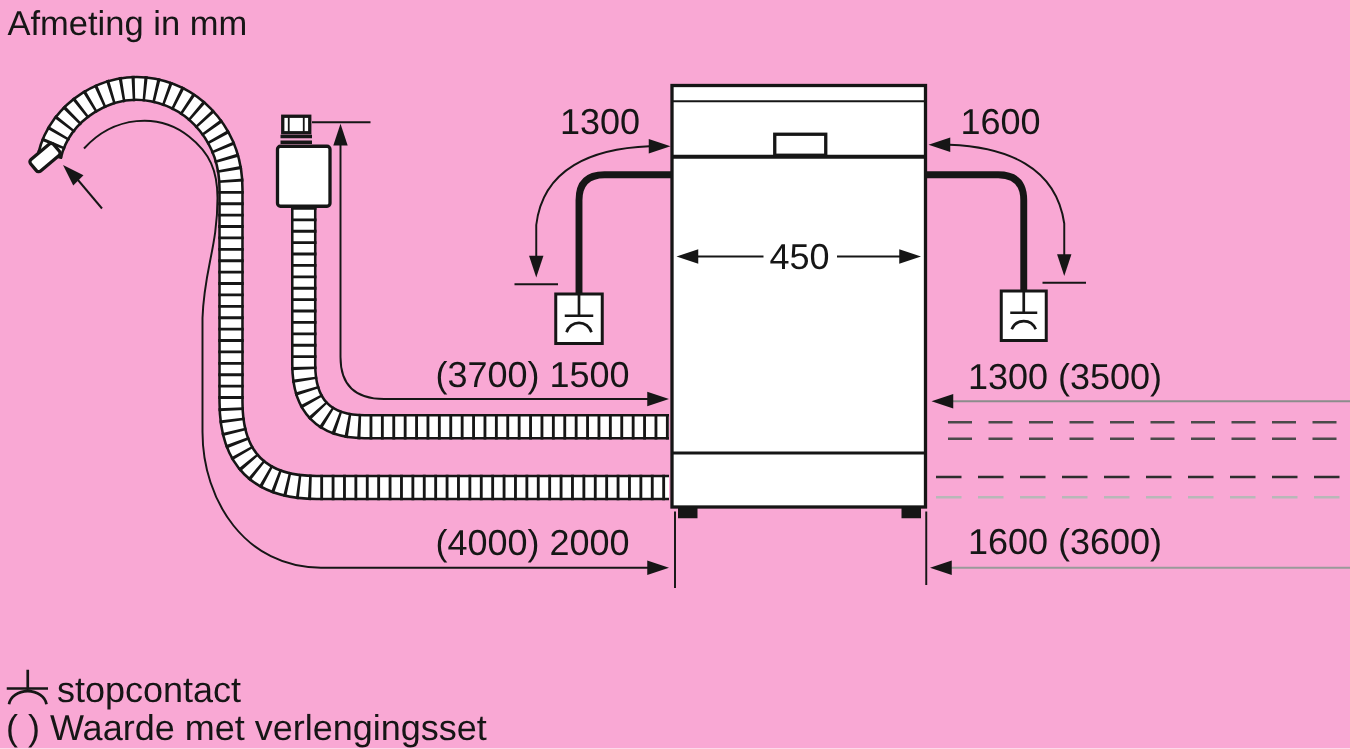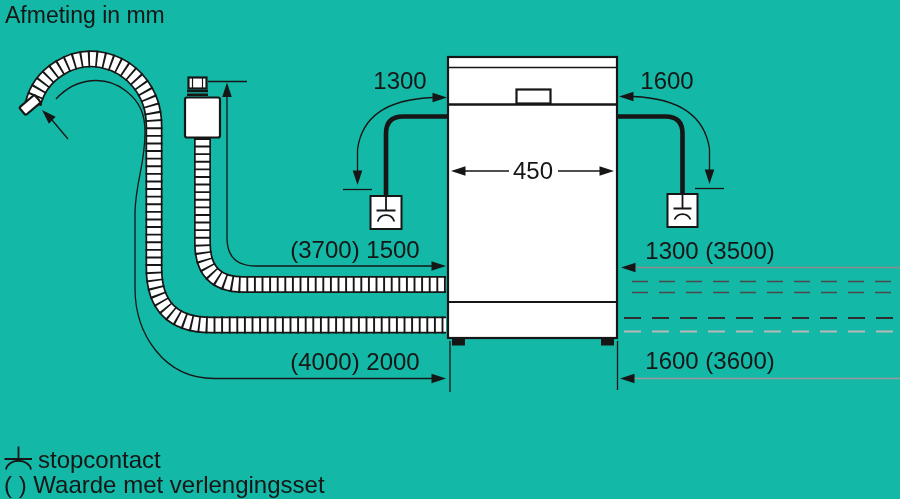--- a/index.html
+++ b/index.html
@@ -1,16 +1,16 @@
 <!DOCTYPE html>
 <html><head>
 <meta charset="utf-8">
 <style>
   html,body{margin:0;padding:0;background:#fff;}
-  .canvas{position:relative;width:900px;height:499px;background:#14b8a6;overflow:hidden;}
+  .canvas{position:relative;width:900px;height:499px;background:#f9a8d4;overflow:hidden;}
   svg{display:block;}
   .outline{stroke:#161616;stroke-width:2.2;fill:#fff;}
   .line-thin{stroke:#161616;stroke-width:1.4;fill:none;}
   .line-med{stroke:#161616;stroke-width:2;fill:none;}
   .line-door{stroke:#161616;stroke-width:2.6;fill:none;}
   .dim{stroke:#161616;stroke-width:1.3;fill:none;}
   .dim-gray{stroke:#8c8c8c;stroke-width:1.3;fill:none;}
   .dim-gray2{stroke:#9a9a9a;stroke-width:1.3;fill:none;}
   .cable{stroke:#161616;stroke-width:4.6;fill:none;stroke-linejoin:round;}
   .arr{fill:#161616;stroke:none;}

